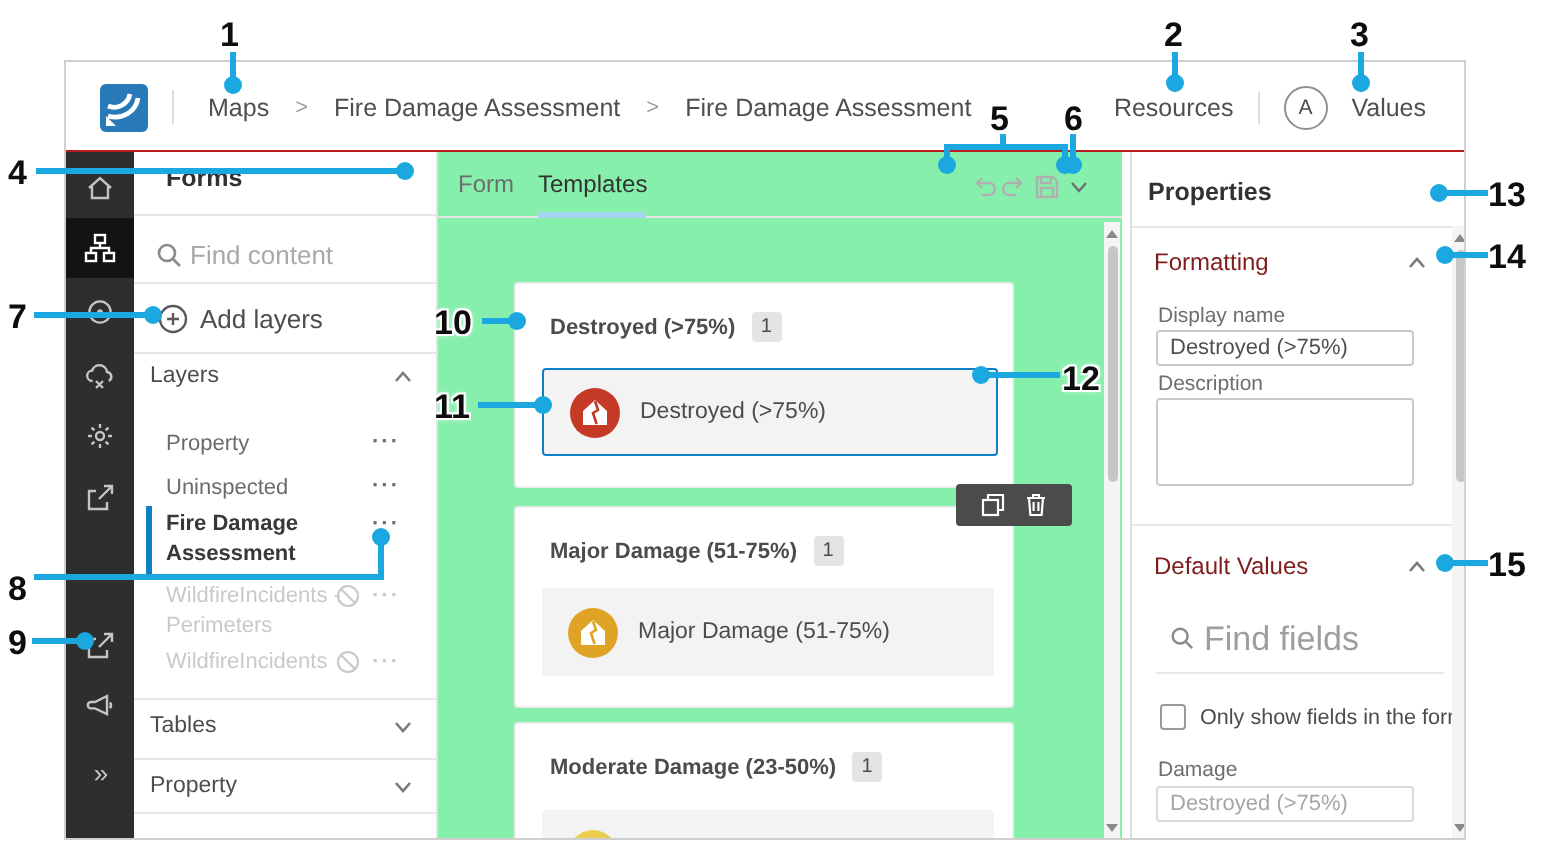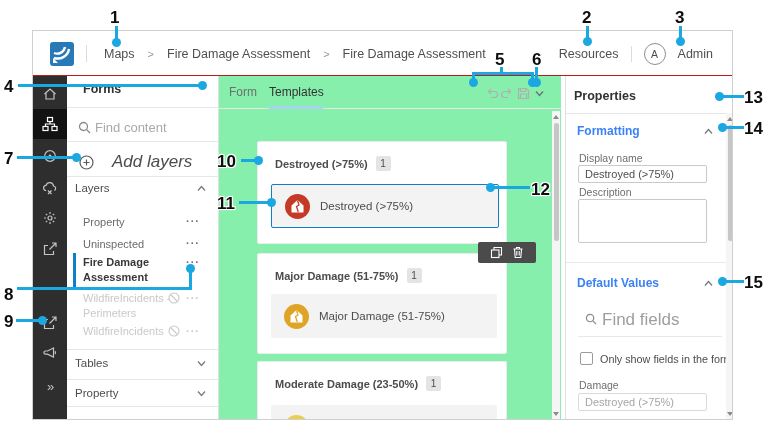--- a/index.html
+++ b/index.html
@@ -30,21 +30,21 @@
   .side-icon.active svg { stroke:#ffffff; }
   .side-chev { color:#c4c4c4; font-size:13px; letter-spacing:-1px; }
 
   
   .forms-panel { position:absolute; left:34px; top:45px; width:152px; height:345px; background:#fff; border-right:1px solid #e0e0e0; }
   .fp-title { position:absolute; left:16px; top:6px; font-size:12.5px; font-weight:bold; color:#323232; }
   .fp-line { position:absolute; left:0; width:152px; height:1px; background:#e6e6e6; }
   .fp-search-ic { position:absolute; left:11px; top:45px; }
   .fp-search-in { position:absolute; left:28px; top:42px; width:115px; height:18px; border:none; font-size:13px; color:#4f4f4f; font-family:"Liberation Sans",sans-serif; outline:none; }
   .fp-search-in::placeholder { color:#a9a9a9; }
-  .fp-add { position:absolute; left:12px; top:76px; display:flex; align-items:center; gap:18px; font-size:17px; color:#4c4c4c; cursor:pointer;font-style:italic; }
+  .fp-add { position:absolute; left:12px; top:76px; display:flex; align-items:center; gap:6px; font-size:13px; color:#4c4c4c; cursor:pointer; }
   .fp-sec { position:absolute; left:8px; font-size:11.5px; color:#4d4d4d; }
   .fp-chev { position:absolute; left:130px; }
   .layer { position:absolute; left:16px; font-size:11px; color:#6b6b6b; line-height:15px; }
   .layer.sel { color:#383838; font-weight:bold; }
   .layer.off { color:#c9c9c9; }
   .dots { position:absolute; left:119px; font-size:11px; font-weight:bold; color:#6e6e6e; letter-spacing:1px; }
   .dots.off { color:#c9c9c9; }
   .no-ic { position:absolute; left:101px; }
   .accent { position:absolute; left:6px; top:177px; width:3px; height:35px; background:#0f80c6; }
 
@@ -72,21 +72,21 @@
   
   .sbar { position:absolute; width:8px; background:#f5f5f5; }
   .sb-thumb { position:absolute; width:5px; background:#c6c6c6; border-radius:3px; }
   .sb-up { position:absolute; width:0; height:0; border-left:3px solid transparent; border-right:3px solid transparent; border-bottom:4px solid #8a8a8a; }
   .sb-dn { position:absolute; width:0; height:0; border-left:3px solid transparent; border-right:3px solid transparent; border-top:4px solid #8a8a8a; }
 
   
   .prop-panel { position:absolute; left:532px; top:45px; width:168px; height:345px; background:#fff; border-left:1px solid #e0e0e0; }
   .pp-title { position:absolute; left:8px; top:13px; font-size:12.5px; font-weight:bold; color:#323232; }
   .pp-hline { position:absolute; left:0; width:168px; height:1px; background:#e6e6e6; }
-  .sec-head { position:absolute; left:11px; font-size:12px; font-weight:bold; color:#3b82f6;text-align:center; }
+  .sec-head { position:absolute; left:11px; font-size:12px; font-weight:normal; color:#7f1d1d;text-align:center; }
   .sec-chev { position:absolute; left:138px; cursor:pointer; }
   .pp-label { position:absolute; left:13px; font-size:10.5px; color:#6e6e6e; }
   .pp-input { position:absolute; left:12px; width:129px; height:18px; border:1px solid #c9c9c9; border-radius:2px;
               font-size:11px; color:#4f4f4f; padding:0 6px; font-family:"Liberation Sans",sans-serif; outline:none; background:#fff; }
   .pp-input.disabled { color:#a6a6a6; border-color:#dadada; }
   .pp-area { position:absolute; left:12px; top:123px; width:129px; height:44px; border:1px solid #c9c9c9; border-radius:2px; resize:none; outline:none; }
   .pp-div { position:absolute; height:1px; background:#e8e8e8; }
   .pp-find { position:absolute; left:36px; top:236px; width:110px; height:16px; border:none; outline:none; font-size:17px; color:#4f4f4f; font-family:"Liberation Sans",sans-serif; }
   .pp-find::placeholder { color:#9e9e9e; }
   .checkbox { position:absolute; left:14px; top:276px; width:13px; height:13px; border:1px solid #9a9a9a; border-radius:2px; background:#fff; cursor:pointer; }
@@ -123,21 +123,21 @@
       <span>Fire Damage Assessment</span>
       <span class="crumb-sep">&gt;</span>
       <span>Fire Damage Assessment</span>
     </div>
     <div class="header-right">
       <span>Resources</span>
       <div class="hr-divider"></div>
       <div class="avatar">
             <span>A</span>
           </div>
-      <span>Admin</span>
+      <span>Values</span>
     </div>
   </div>
 
   <div class="sidebar">
     <div class="side-icon" style="top:3px;">
       <svg width="16" height="16" viewBox="0 0 16 16">
             <path d="M2.5 8 8 3l5.5 5M4 7.2V13h8V7.2"></path>
           </svg>
     </div>
     <div class="side-icon active" style="top:33px;">

